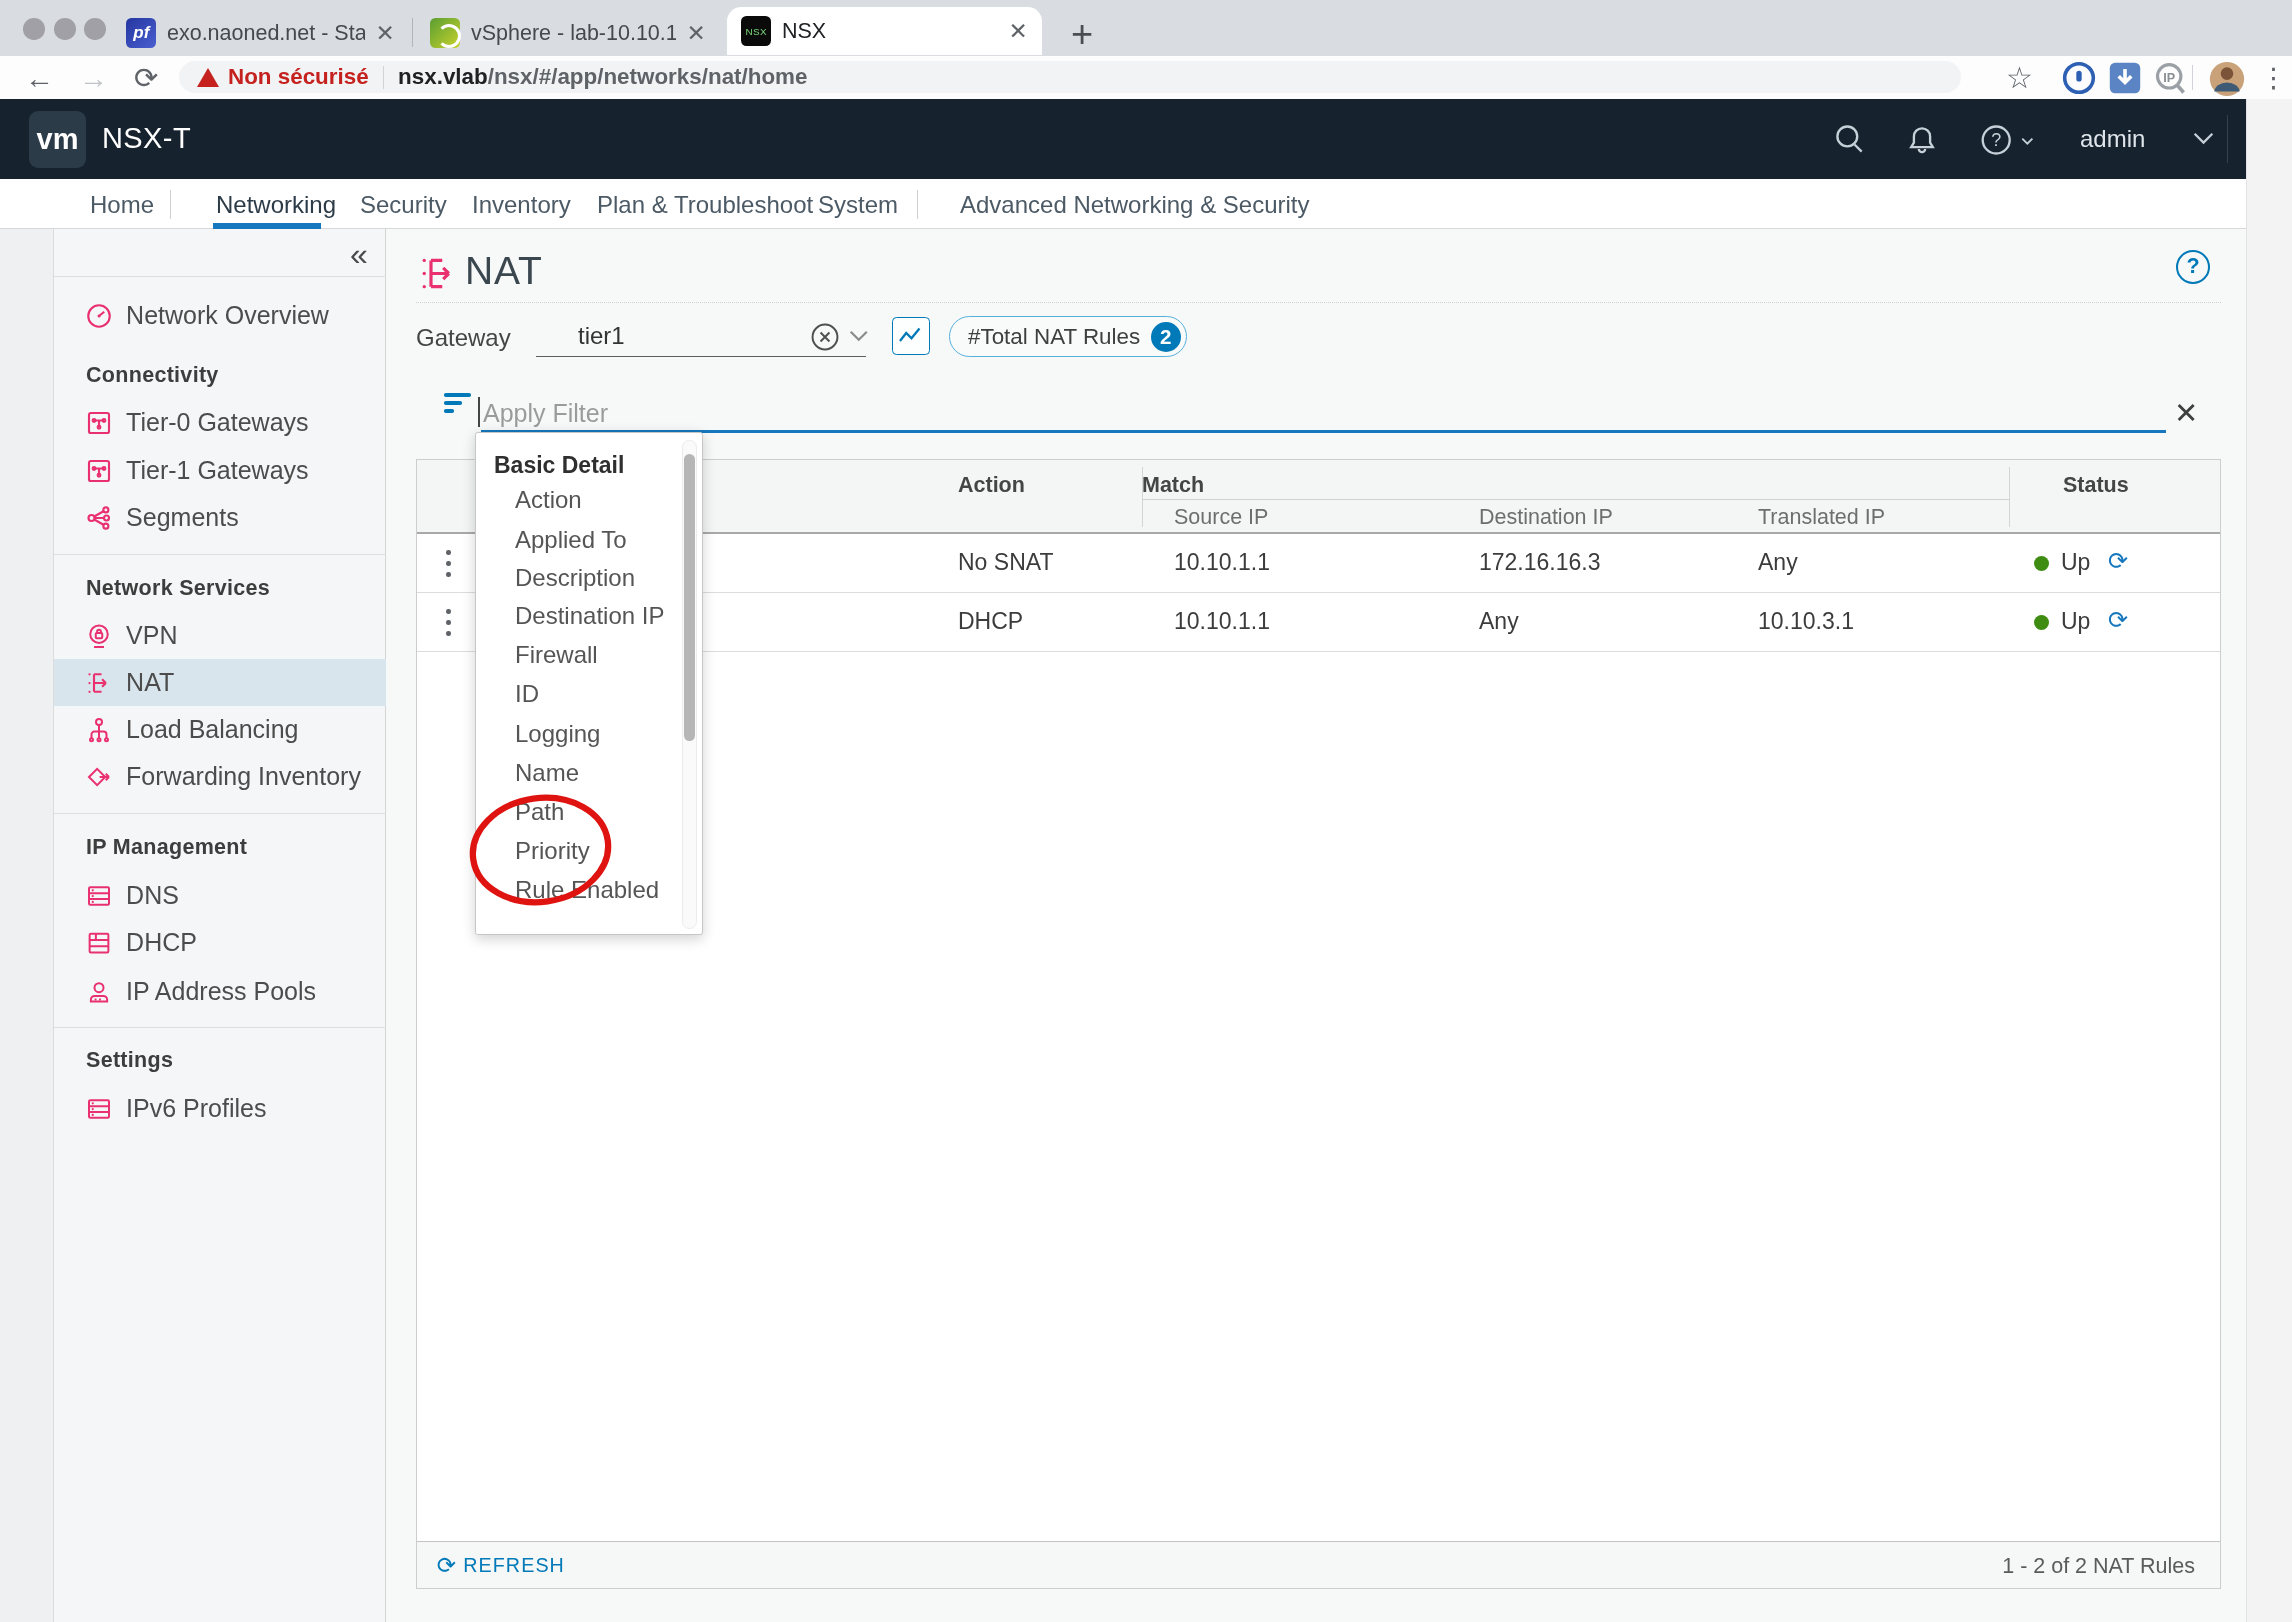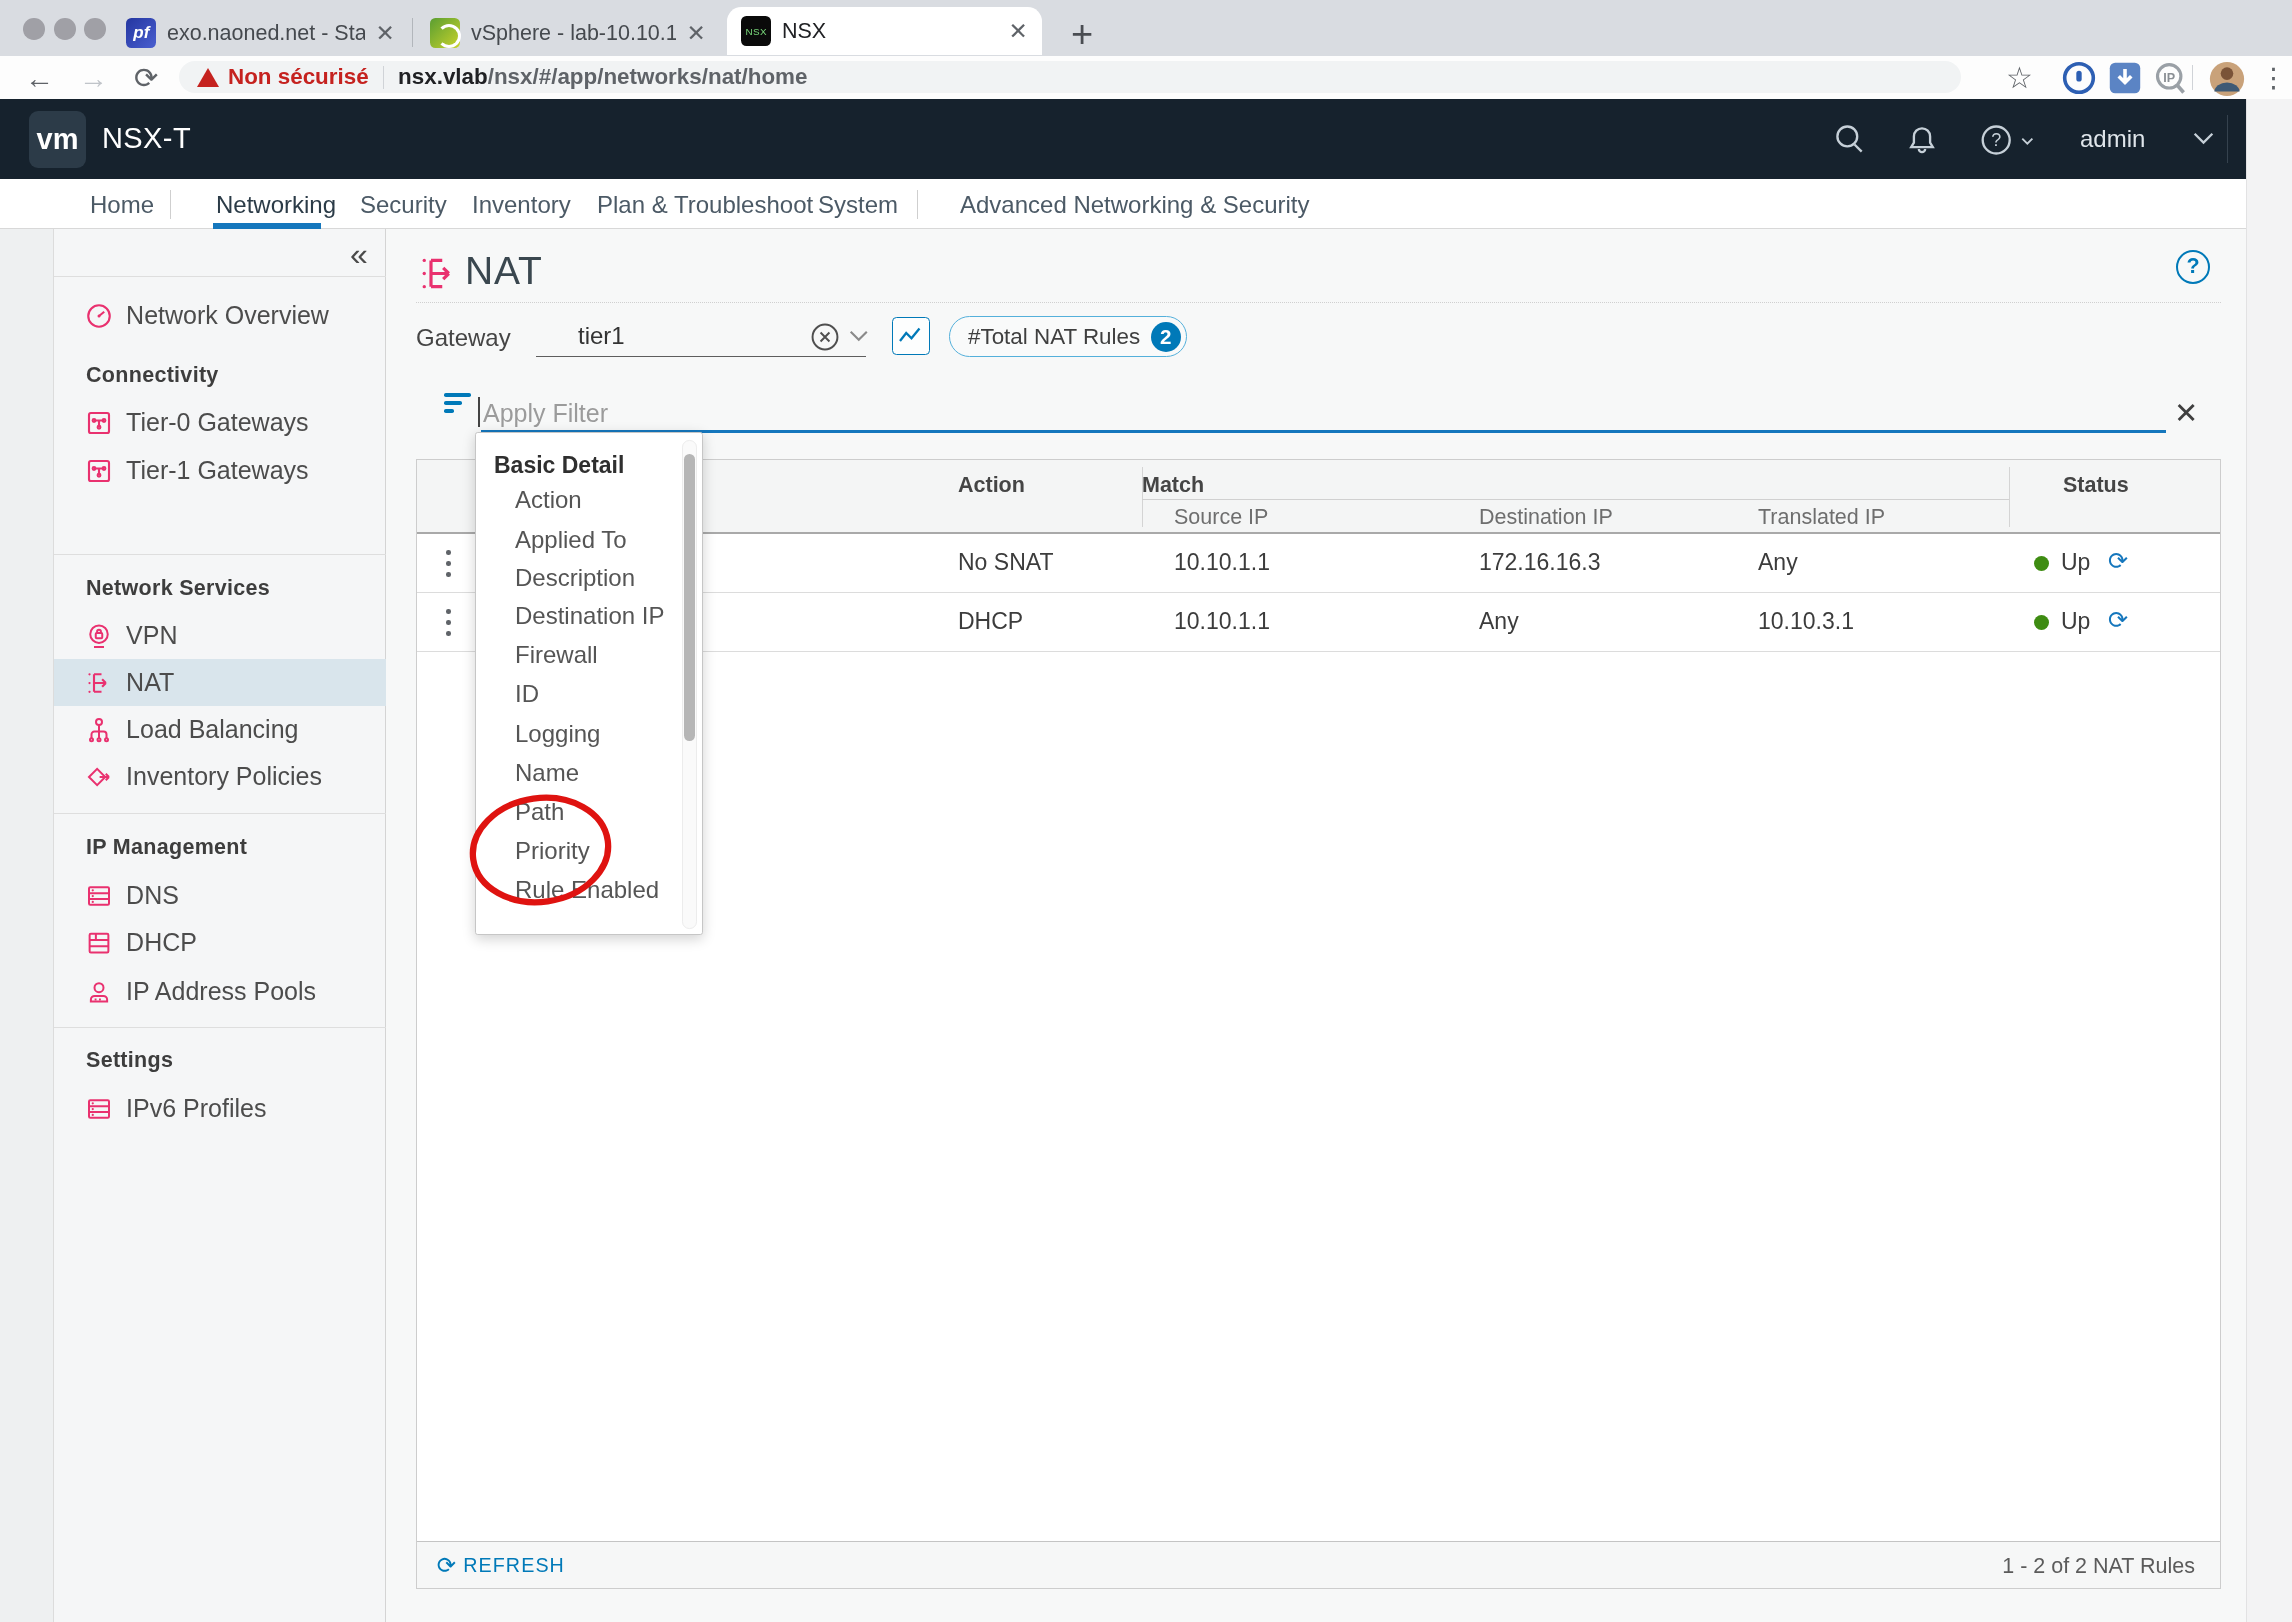--- a/index.html
+++ b/index.html
@@ -264,20 +264,32 @@
         <svg viewBox="0 0 24 24" width="30" height="30" fill="none" stroke="#e9316f" stroke-width="1.7">
             <rect x="4" y="4" width="16" height="16" rx="1.5"></rect>
             <path d="M8 10h8M12 10v5"></path>
             <circle cx="8" cy="10" r="1.1"></circle>
             <circle cx="16" cy="10" r="1.1"></circle>
             <circle cx="12" cy="15.4" r="1.1"></circle>
           </svg>
       </span>
       <span class="slabel">Tier-1 Gateways</span>
     </div>
+    <div class="sitem" style="top:265px">
+      <span class="sicon">
+        <svg viewBox="0 0 24 24" width="30" height="30" fill="none" stroke="#e9316f" stroke-width="1.7">
+            <circle cx="6" cy="12" r="2.4"></circle>
+            <circle cx="17.5" cy="5.5" r="2"></circle>
+            <circle cx="18" cy="12" r="2"></circle>
+            <circle cx="17.5" cy="18.5" r="2"></circle>
+            <path d="M8.2 10.8l7.4-4.2M8.4 12h7.6M8.2 13.2l7.4 4.2"></path>
+          </svg>
+      </span>
+      <span class="slabel">Segments</span>
+    </div>
 
     <span class="sdiv" style="top:325px"></span>
     <span class="shead" style="top:347px">Network Services</span>
 
     <div class="sitem" style="top:383px">
       <span class="sicon">
         <svg viewBox="0 0 24 24" width="30" height="30" fill="none" stroke="#e9316f" stroke-width="1.6">
             <circle cx="12" cy="10.5" r="7"></circle>
             <rect x="9.4" y="9.6" width="5.2" height="4.2" rx="0.8"></rect>
             <path d="M10.5 9.6V8.4a1.5 1.5 0 013 0v1.2M8 20.8h8"></path>
@@ -308,21 +320,21 @@
       </span>
       <span class="slabel">Load Balancing</span>
     </div>
     <div class="sitem" style="top:524px">
       <span class="sicon">
         <svg viewBox="0 0 24 24" width="30" height="30" fill="none" stroke="#e9316f" stroke-width="1.6">
             <path d="M4 12l6.5-6.5L17 12l-6.5 6.5z"></path>
             <path d="M12.5 12H20M20 12l-2.6-2.6M20 12l-2.6 2.6"></path>
           </svg>
       </span>
-      <span class="slabel">Inventory Policies</span>
+      <span class="slabel">Forwarding Inventory</span>
     </div>
 
     <span class="sdiv" style="top:584px"></span>
     <span class="shead" style="top:606px">IP Management</span>
 
     <div class="sitem" style="top:643px">
       <span class="sicon">
         <svg viewBox="0 0 24 24" width="30" height="30" fill="none" stroke="#e9316f" stroke-width="1.6">
             <rect x="4" y="5" width="16" height="14" rx="1"></rect>
             <path d="M4 9.7h16M4 14.4h16"></path>

